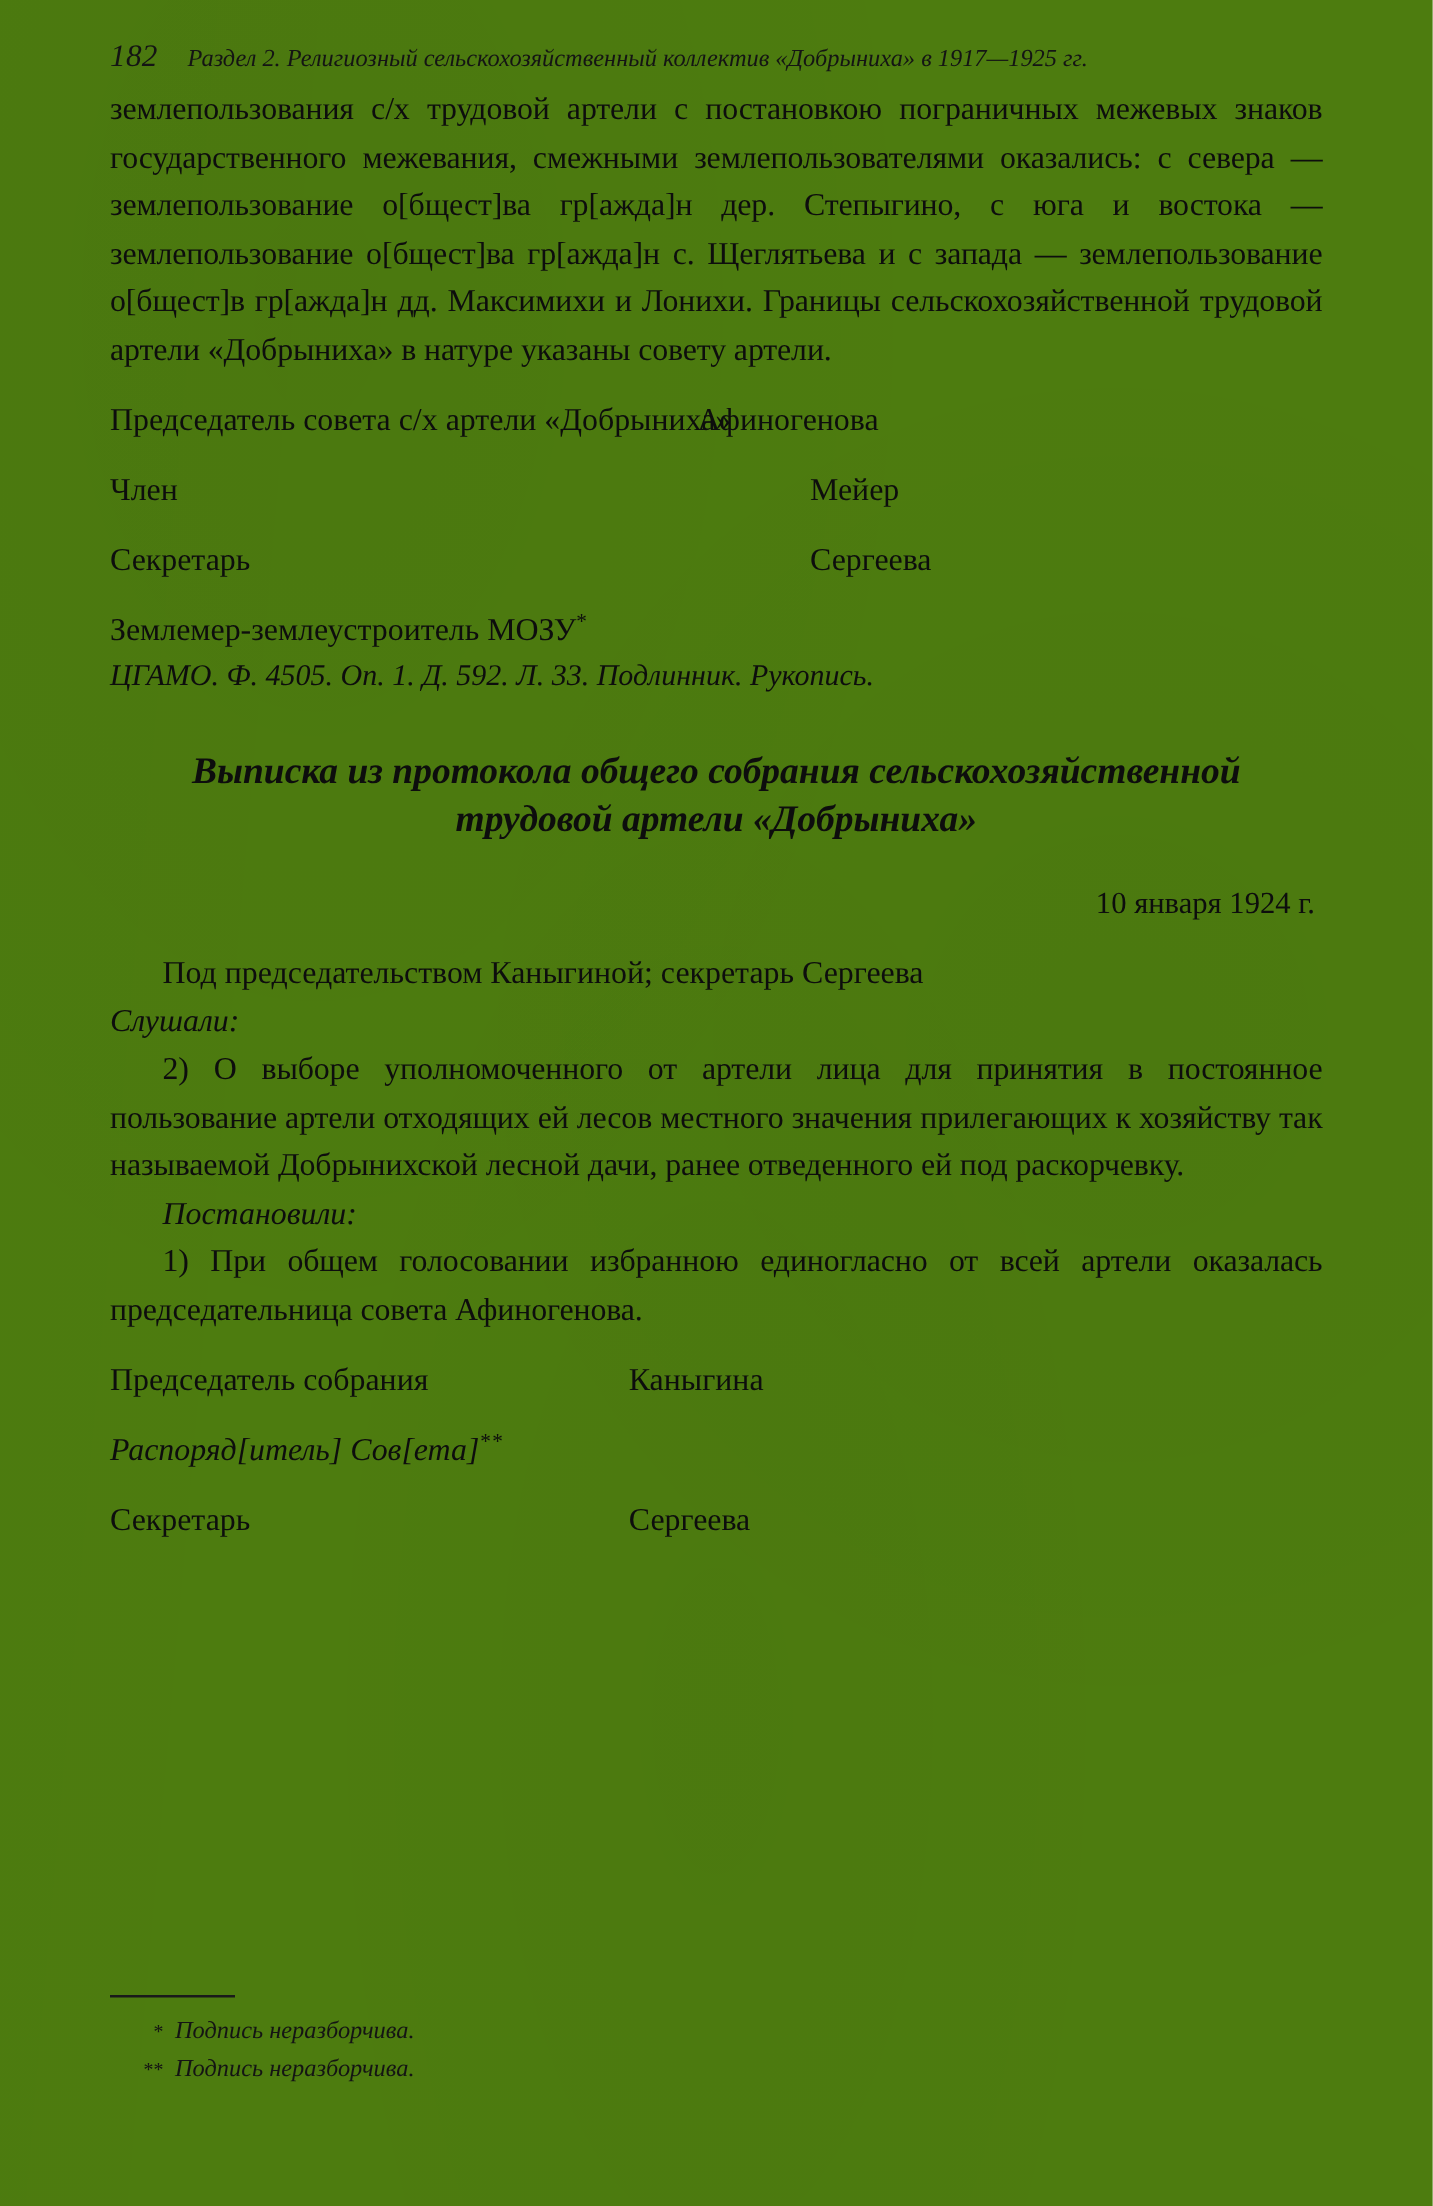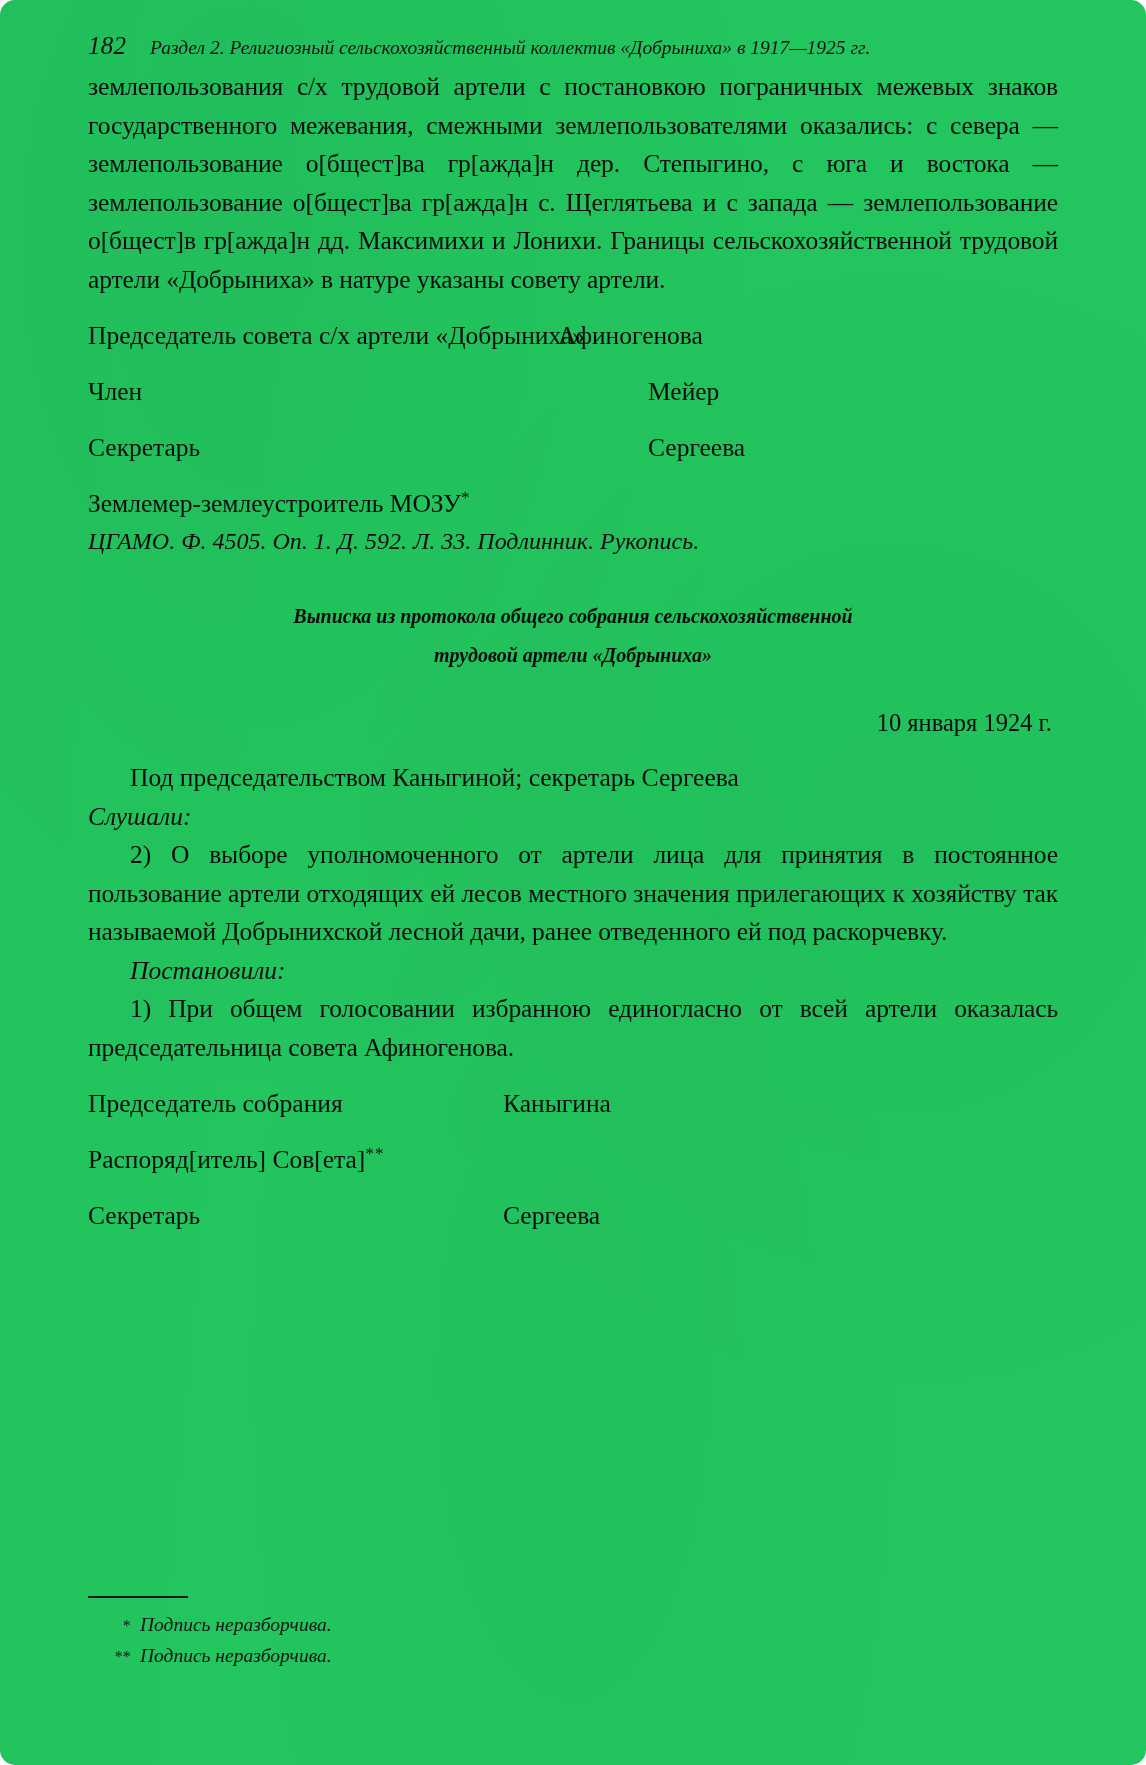--- a/index.html
+++ b/index.html
@@ -13,22 +13,21 @@
     position: relative;
     font-family: "Liberation Serif", serif;
     color: #0d0d0d;
     overflow: hidden;
   }
   .page {
     position: absolute;
     left: 0; top: 0;
     width: 1146px;
     height: 1765px;
-    background: #22c55e;
-    border-radius: 15px;
+    background: #4d7c0f;
   }
   
   .page::before {
     content: "";
     position: absolute;
     left: 0; top: 0; right: 0; bottom: 0;
     background:
       radial-gradient(ellipse at 22% 14%, rgba(0,0,0,0.030) 0%, rgba(0,0,0,0) 42%),
       radial-gradient(ellipse at 78% 47%, rgba(0,0,0,0.026) 0%, rgba(0,0,0,0) 46%),
       radial-gradient(ellipse at 50% 78%, rgba(0,0,0,0.022) 0%, rgba(0,0,0,0) 44%),
@@ -94,21 +93,21 @@
     margin-top: 18px;
   }
   .sigrow .left { white-space: nowrap; }
   .sigrow .right { white-space: nowrap; }
   .sig-1 .left { width: 470px; }
   .sig-2 .left { width: 560px; }
   .sig-3 .left { width: 560px; }
   .sig-4 .left { width: 560px; }
 
   .sig-b1 .left { width: 415px; }
-  .sig-b2 .left { width: 415px; }
+  .sig-b2 .left { width: 415px; font-style: italic; }
   .sig-b3 .left { width: 415px; }
 
   sup.ast {
     font-size: 17px;
     vertical-align: super;
     line-height: 0;
     letter-spacing: 1px;
   }
 
   
@@ -117,21 +116,21 @@
     font-size: 24px;
     line-height: 36px;
     white-space: nowrap;
   }
 
   
   .doc-heading {
     text-align: center;
     font-weight: bold;
     font-style: italic;
-    font-size: 20px;
+    font-size: 30px;
     line-height: 39px;
     margin-top: 38px;
     padding: 0 18px;
   }
   .doc-date {
     text-align: right;
     font-size: 24.5px;
     margin-top: 34px;
     padding-right: 6px;
   }

